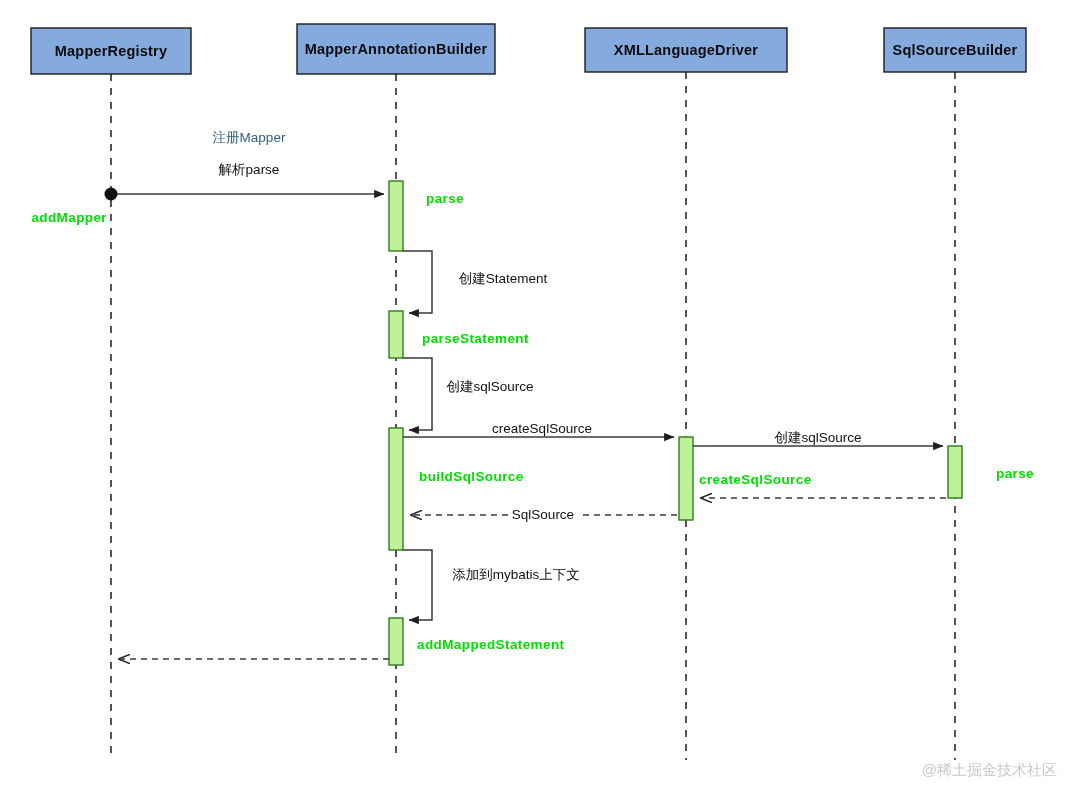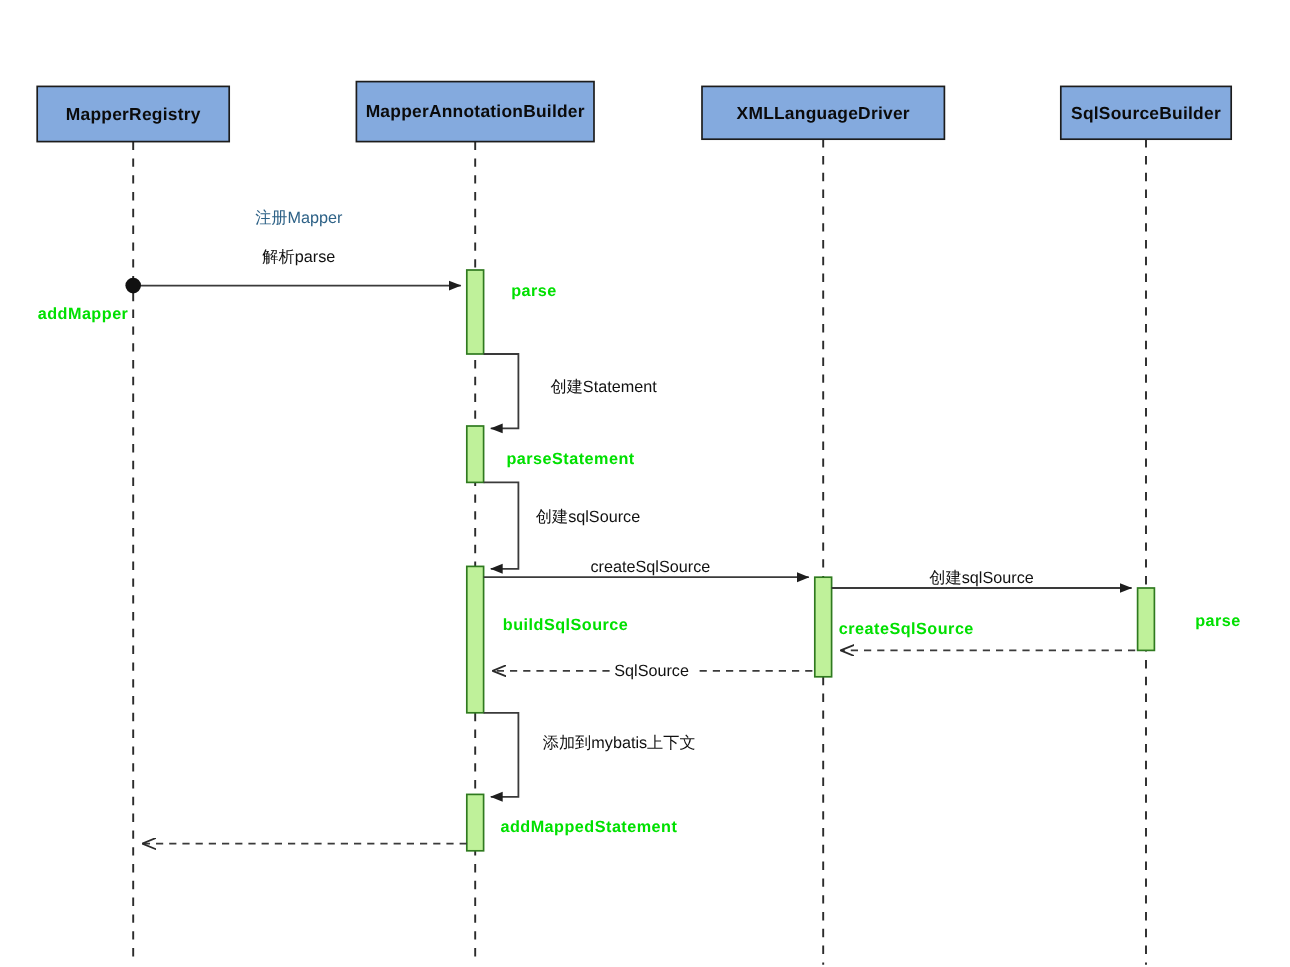--- a/index.html
+++ b/index.html
@@ -13,21 +13,20 @@
     position: relative;
     font-family: "Liberation Sans", sans-serif;
     overflow: hidden;
   }
   #diagram-root {
     position: absolute;
     left: 0;
     top: 0;
     width: 1075px;
     height: 670px;
-    margin-top: 44px;
   }
   svg#seq {
     display: block;
     width: 1075px;
     height: 806px;
   }
   .lifeline-box {
     fill: #84aade;
     stroke: #1c1c1c;
     stroke-width: 1.4;

